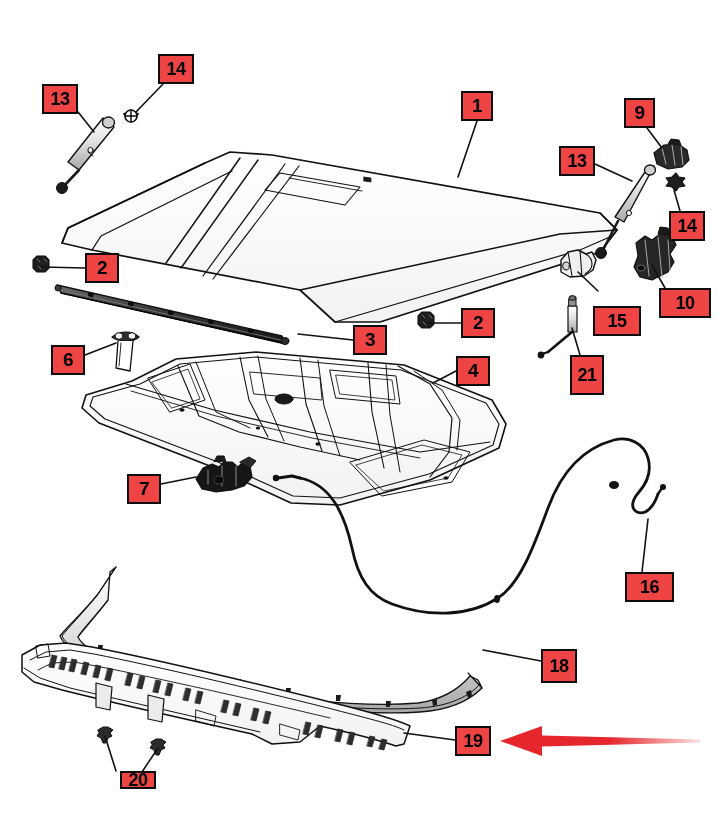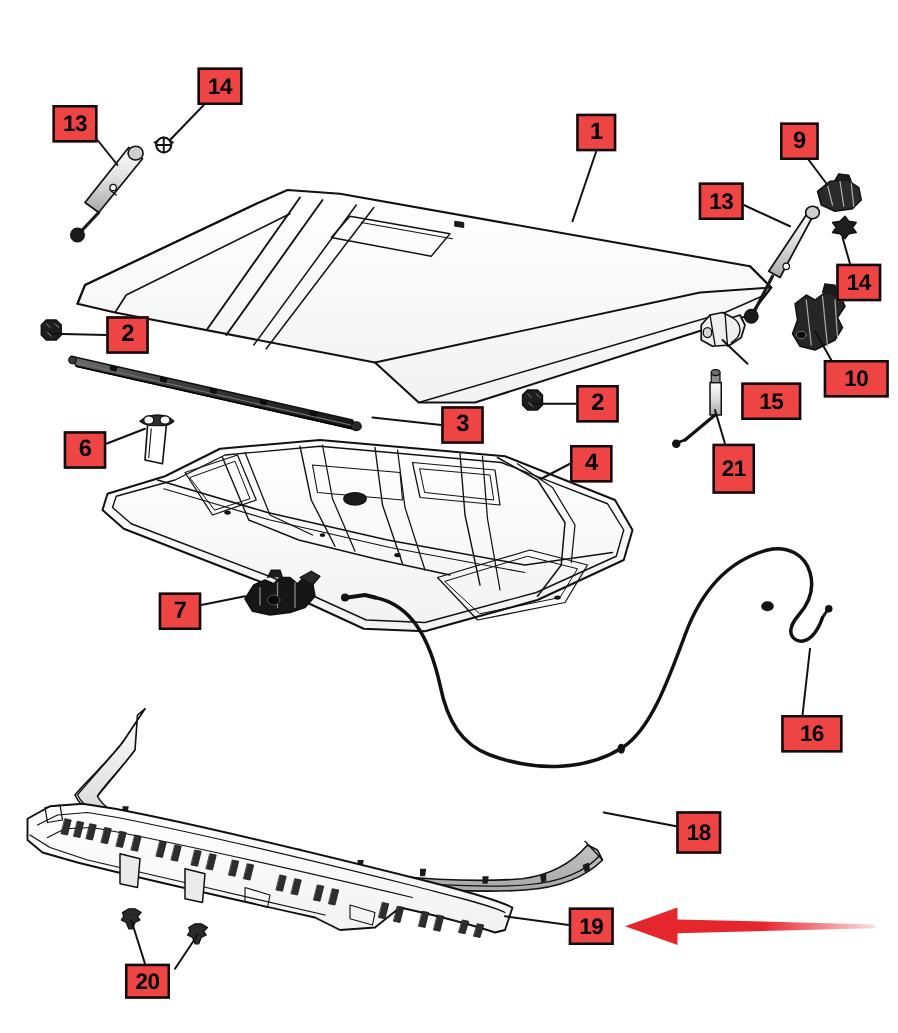--- a/index.html
+++ b/index.html
@@ -377,17 +377,17 @@
       <div class="callout" style="left: 624px; top: 98px; width: 31px; height: 30px;">9</div>
       <div class="callout w2" style="left: 659px; top: 288px; width: 52px; height: 30px;">10</div>
       <div class="callout w2" style="left: 42px; top: 84px; width: 36px; height: 30px;">13</div>
       <div class="callout w2" style="left: 559px; top: 146px; width: 36px; height: 30px;">13</div>
       <div class="callout w2" style="left: 158px; top: 54px; width: 36px; height: 30px;">14</div>
       <div class="callout w2" style="left: 669px; top: 211px; width: 36px; height: 30px;">14</div>
       <div class="callout w2" style="left: 593px; top: 306px; width: 48px; height: 30px;">15</div>
       <div class="callout w2" style="left: 625px; top: 572px; width: 49px; height: 30px;">16</div>
       <div class="callout w2" style="left: 541px; top: 649px; width: 36px; height: 34px;">18</div>
       <div class="callout w2" style="left: 455px; top: 726px; width: 36px; height: 30px;">19</div>
-      <div class="callout w2" style="left: 100px; top: 771px; width: 36px; height: 28px;">20</div>
+      <div class="callout w2" style="left: 120px; top: 771px; width: 36px; height: 18px;">20</div>
       <div class="callout w2" style="left: 570px; top: 355px; width: 34px; height: 40px;">21</div>
     </div>
 
 </div>
 
 </body></html>

